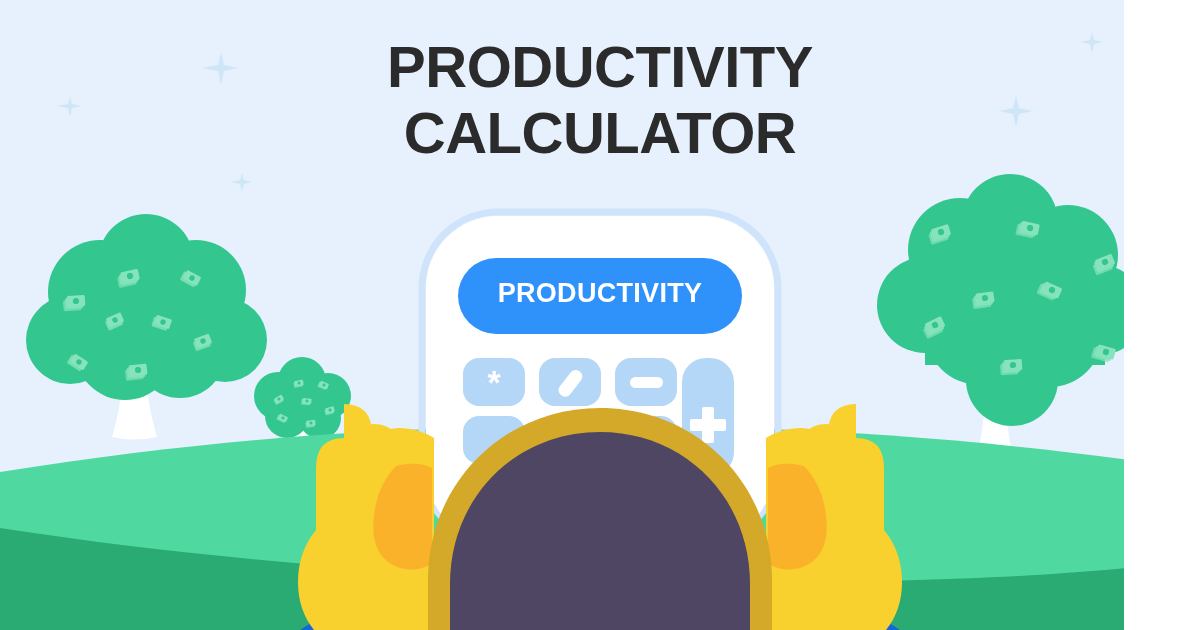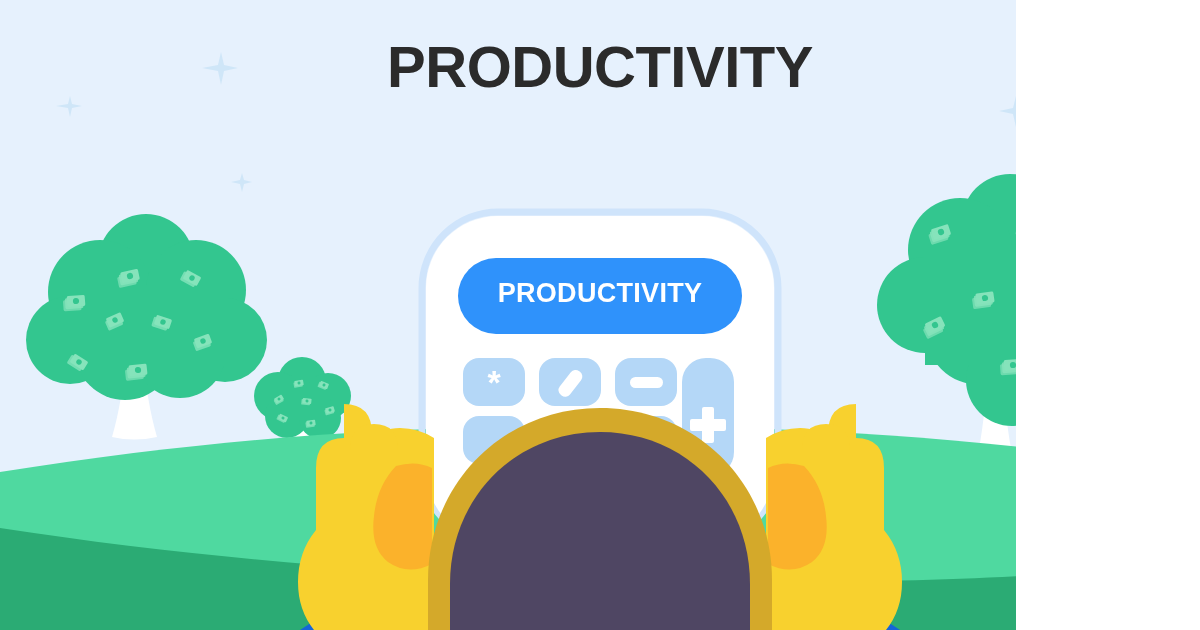--- a/index.html
+++ b/index.html
@@ -3,21 +3,21 @@
 <meta charset="utf-8">
 <style>
   * { margin:0; padding:0; box-sizing:border-box; }
   html, body {
     width:1200px; height:630px;
     font-family:"Liberation Sans", sans-serif;
     overflow:hidden;
   }
   #scene {
     position:relative;
-    width:1016px; height:630px;
+    width:1124px; height:630px;
     background:#e6f1fd;
     overflow:hidden;
   }
   #scene svg.layer {
     position:absolute; left:0; top:0;
     width:1200px; height:630px;
     display:block;
   }
   #title {
     position:absolute;
@@ -219,19 +219,20 @@
       <path fill="#fbb22b" d="M396 466 q20 -6 36 2 l0 96 q-24 12 -44 -2 q-18 -14 -14 -46 q3 -30 22 -50 Z"></path>
     </g>
 
     <path fill="#d4a92a" d="M600 408 C 503 408, 428 484, 428 580 L428 630 L772 630 L772 580 C 772 484, 697 408, 600 408 Z"></path>
 
     <path fill="#4f4663" d="M600 432 C 515 432, 450 498, 450 584 L450 630 L750 630 L750 584 C 750 498, 685 432, 600 432 Z"></path>
   </svg>
 
   <div id="title">
     <span class="line">PRODUCTIVITY</span>
+    <span class="line">CALCULATOR</span>
   </div>
 
   <div id="display-text">PRODUCTIVITY</div>
 
   <div class="keyglyph" style="left:463px; top:363px; width:62px; font-size:34px; line-height:38px;">*</div>
 
 </div>
 
 </body></html>

